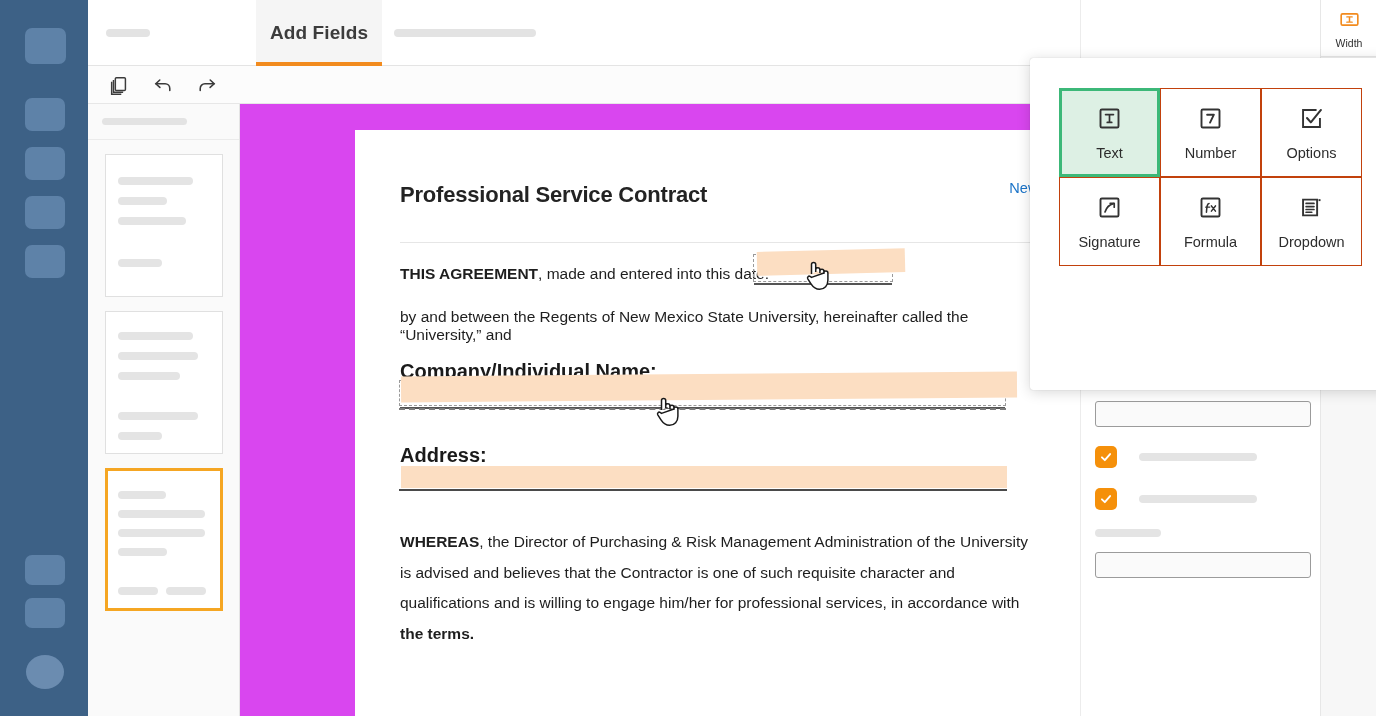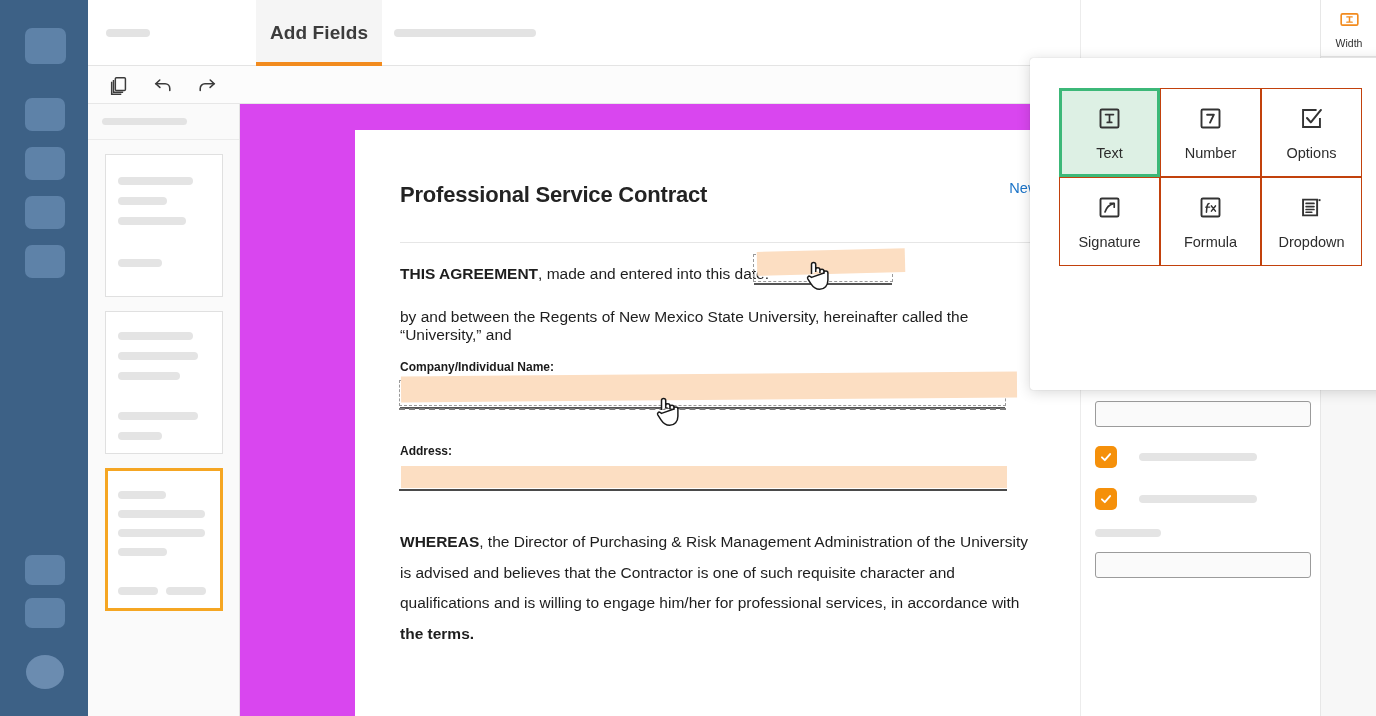--- a/index.html
+++ b/index.html
@@ -121,21 +121,21 @@
     position: absolute; left: 45px; right: 32px; top: 112px;
     height: 1px; background: #e6e6e6;
   }
   .doc-p {
     position: absolute; left: 45px;
     font-size: 15.5px; line-height: 30.5px; color: #1e1e1e;
   }
   .doc-p b { font-weight: 700; }
   .doc-lbl {
     position: absolute; left: 45px;
-    font-size: 12px; font-weight: 700; color: #1a1a1a;
+    font-size: 20px; font-weight: 700; color: #1a1a1a;
   }
 
   
   .drop {
     position: absolute; border: 1px dashed #9a9a9a; background: transparent;
   }
   .drop::after {
     content: ""; position: absolute; left: 0; right: 0; bottom: -4px;
     height: 2px; background: #555;
   }

